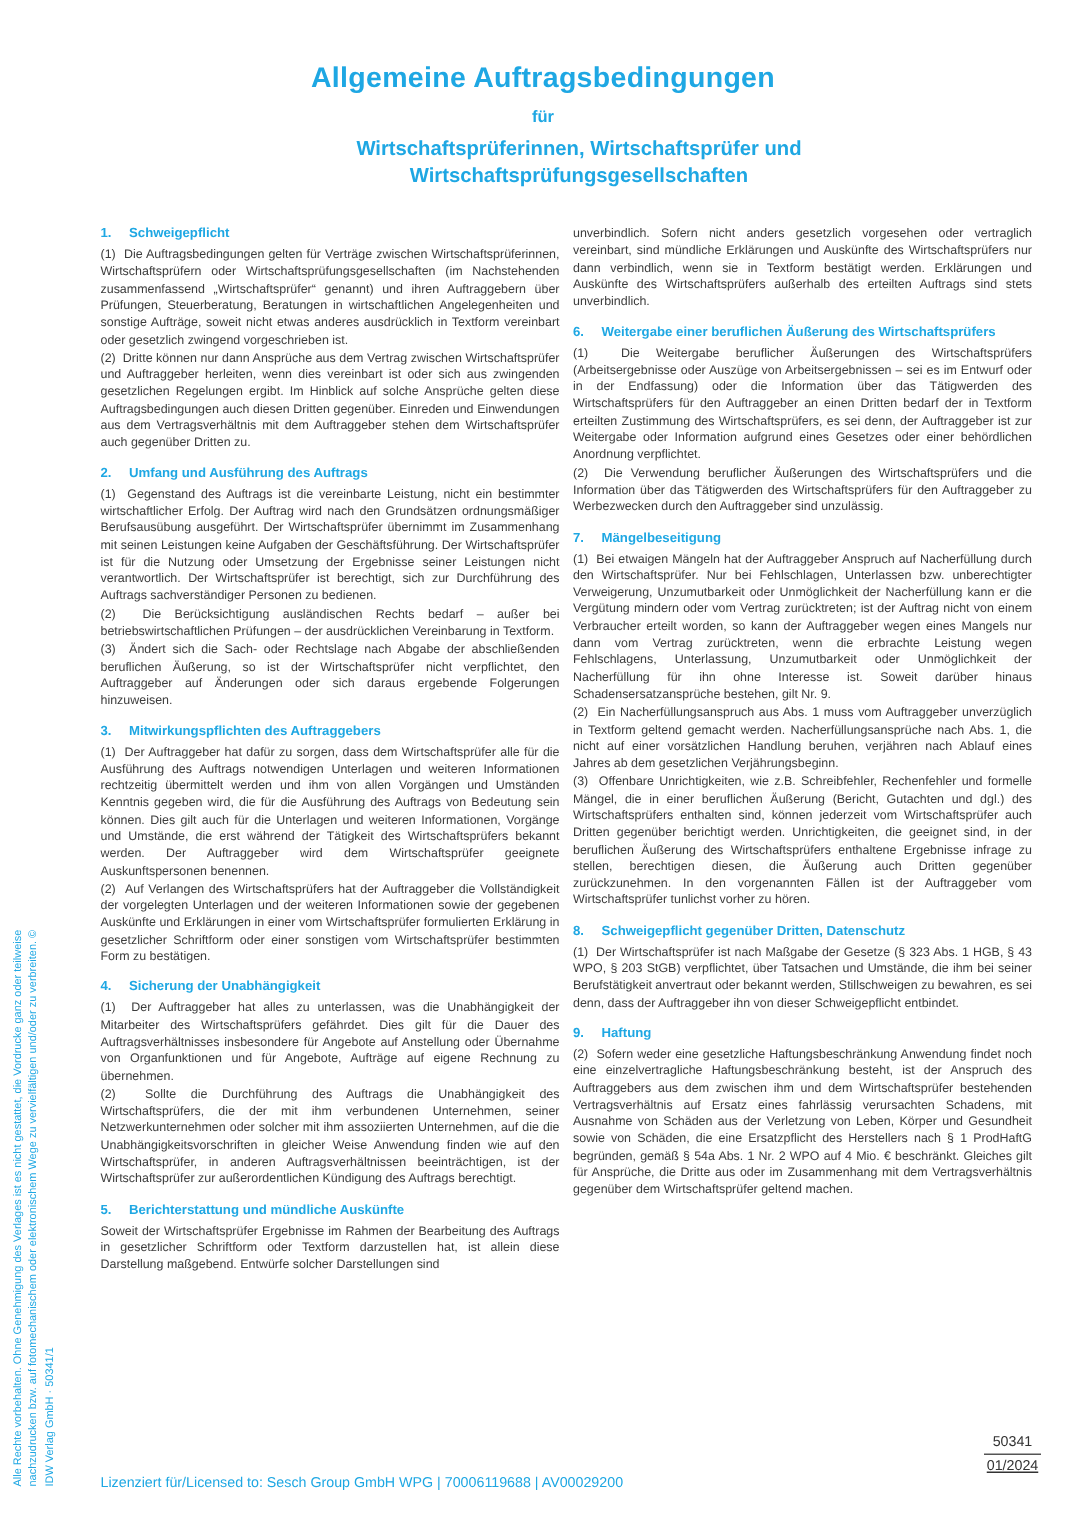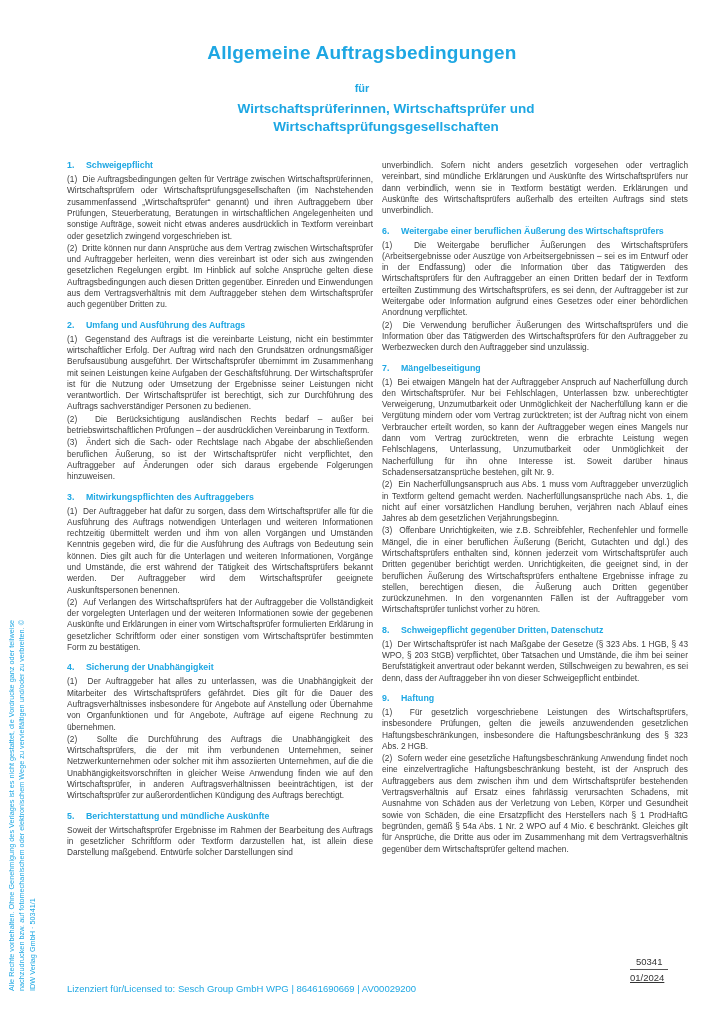--- a/index.html
+++ b/index.html
@@ -6,21 +6,21 @@
   * { box-sizing:border-box; }
   html,body { margin:0; padding:0; background:#ffffff; }
   .page {
     position:relative; width:724px; height:1008px; margin:0 auto;
     background:#ffffff; overflow:hidden;
     font-family:"Liberation Sans", sans-serif;
   }
   
   .doc-header { text-align:center; padding-top:42px; color:var(--accent); }
   .doc-title { font-size:19px; font-weight:bold; margin:0; letter-spacing:0.2px; }
-  .doc-for { font-size:11px; font-weight:bold; margin-top:18px; }
+  .doc-for { font-size:11px; font-weight:bold; margin-top:8px; }
   .doc-subtitle { font-size:13.5px; font-weight:bold; margin-top:6px; line-height:1.3;padding-left:48px; }
   .doc-date { font-size:11px; font-weight:bold; margin-top:9px; }
   
   .columns { display:flex; gap:9px; padding:25px 36px 0 67px; }
   .col { flex:1; min-width:0; }
   .sec { margin-top:9px; }
   .sec:first-child { margin-top:0; }
   .sec-h {
     display:flex; margin:0 0 3px 0;
     color:var(--accent); font-size:8.8px; font-weight:bold; line-height:11px;
@@ -36,22 +36,22 @@
     position:absolute; left:7px; top:991px; width:535px;
     transform:rotate(-90deg); transform-origin:0 0;
     color:var(--accent); font-size:7.3px; line-height:10.4px;
   }
   
   .license {
     position:absolute; left:67px; top:983px;
     color:var(--accent); font-size:9.5px;
   }
   .form-id {
-    position:absolute; right:28px; top:956px; width:66px;
-    color:#333; font-size:9.5px; line-height:12px;text-decoration:underline;
+    position:absolute; right:16px; top:956px; width:66px;
+    text-align:center; color:#333; font-size:9.5px; line-height:12px;text-decoration:underline;
   }
   .form-number { display:inline-block; border-bottom:1px solid #555; padding:0 6px 1px 6px; }
   .form-date { margin-top:2px; }
 </style>
 </head>
 <body>
 
 <div class="page">
 
   <div class="side-note">
@@ -149,28 +149,27 @@
           <span>Schweigepflicht gegenüber Dritten, Datenschutz</span>
         </h3>
         <p class="body">(1)&nbsp;&nbsp;Der Wirtschaftsprüfer ist nach Maßgabe der Gesetze (§ 323 Abs. 1 HGB, § 43 WPO, § 203 StGB) verpflichtet, über Tatsachen und Umstände, die ihm bei seiner Berufstätigkeit anvertraut oder bekannt werden, Stillschweigen zu bewahren, es sei denn, dass der Auftraggeber ihn von dieser Schweigepflicht entbindet.</p>
       </section>
 
       <section class="sec">
         <h3 class="sec-h">
           <span class="num">9.</span>
           <span>Haftung</span>
         </h3>
-        <p class="body">(1)&nbsp;&nbsp;Für gesetzlich vorgeschriebene Leistungen des Wirtschaftsprüfers, insbesondere Prüfungen, gelten die jeweils anzuwendenden gesetzlichen Haftungsbeschränkungen, insbesondere die Haftungsbeschränkung des § 323 Abs. 2 HGB.</p>
         <p class="body">(2)&nbsp;&nbsp;Sofern weder eine gesetzliche Haftungsbeschränkung Anwendung findet noch eine einzelvertragliche Haftungsbeschränkung besteht, ist der Anspruch des Auftraggebers aus dem zwischen ihm und dem Wirtschaftsprüfer bestehenden Vertragsverhältnis auf Ersatz eines fahrlässig verursachten Schadens, mit Ausnahme von Schäden aus der Verletzung von Leben, Körper und Gesundheit sowie von Schäden, die eine Ersatzpflicht des Herstellers nach § 1 ProdHaftG begründen, gemäß § 54a Abs. 1 Nr. 2 WPO auf 4 Mio. € beschränkt. Gleiches gilt für Ansprüche, die Dritte aus oder im Zusammenhang mit dem Vertragsverhältnis gegenüber dem Wirtschaftsprüfer geltend machen.</p>
       </section>
 
     </div>
 
   </main>
 
-  <div class="license">Lizenziert für/Licensed to: Sesch Group GmbH WPG | 86461690669 | AV00029200</div>
+  <div class="license">Lizenziert für/Licensed to: Sesch Group GmbH WPG | 70006119688 | AV00029200</div>
 
   <div class="form-id">
     <span class="form-number">50341</span>
     <div class="form-date">01/2024</div>
   </div>
 
 </div>
 
 </body></html>

